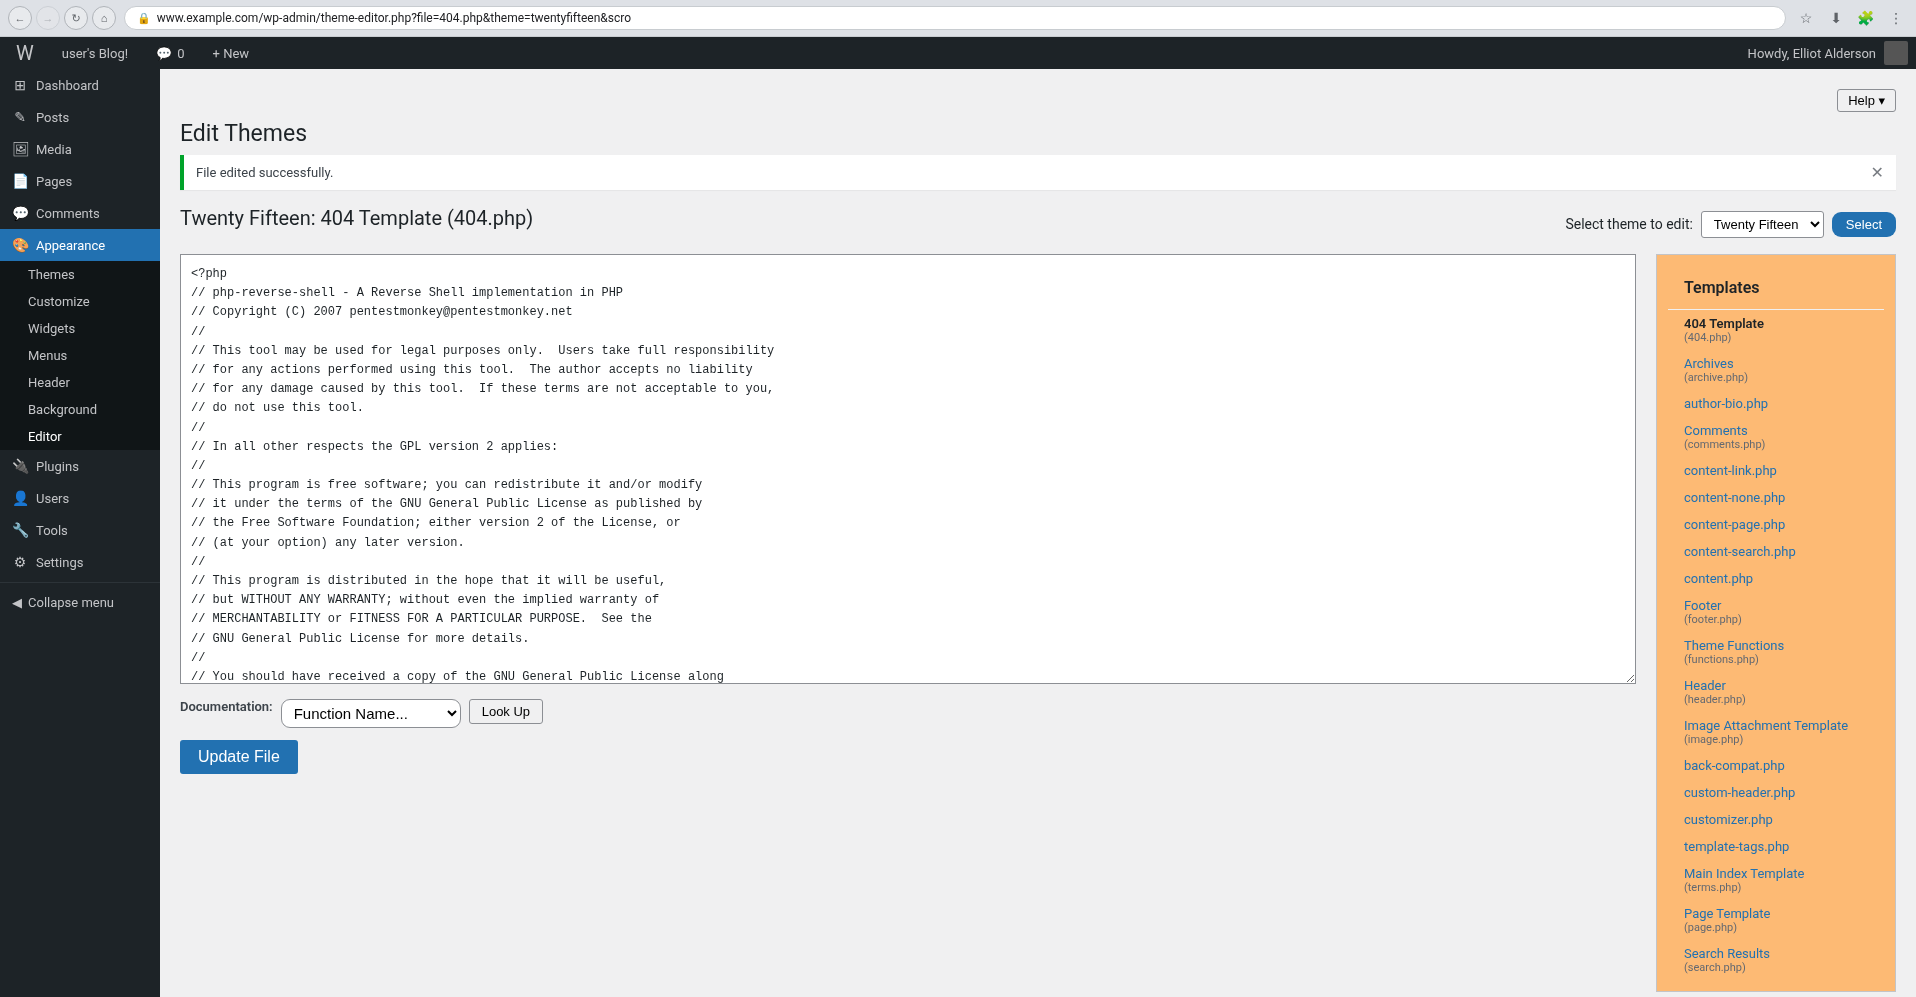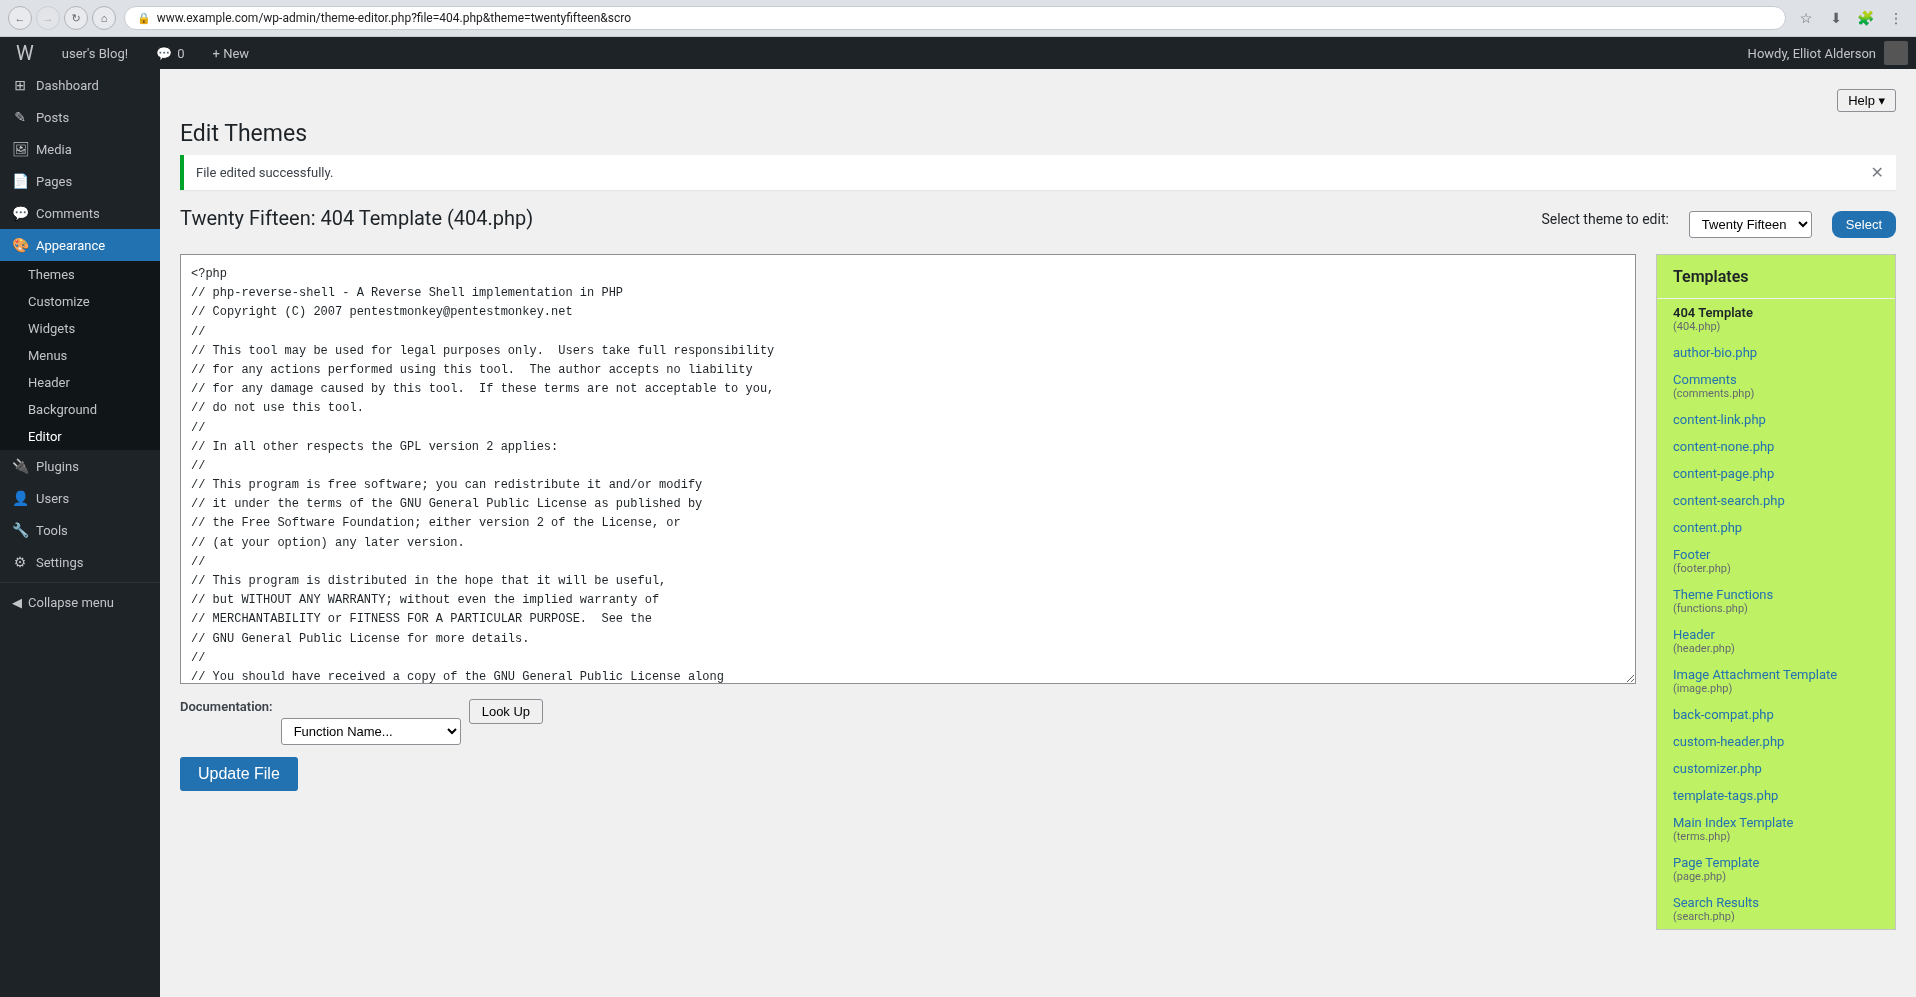--- a/index.html
+++ b/index.html
@@ -37,42 +37,42 @@
     .collapse-menu { padding: 8px 12px; color: #c3c4c7; cursor: pointer; display: flex; align-items: center; gap: 6px; font-size: 13px; }
 
     
     .wp-main { flex: 1; overflow-y: auto; background: #f0f0f1; }
     .wp-content { padding: 20px; }
     .page-title { font-size: 23px; font-weight: 400; color: #1d2327; margin-bottom: 8px; }
     .success-notice { display: flex; align-items: center; gap: 8px; background: white; border-left: 4px solid #00a32a; padding: 8px 12px; margin-bottom: 16px; box-shadow: 0 1px 1px rgba(0,0,0,0.04); }
     .notice-dismiss { margin-left: auto; cursor: pointer; color: #787c82; font-size: 16px; }
 
     
-    .theme-selector { display: flex; gap: 20px; font-size: 14px; }
+    .theme-selector { display: flex; align-items: center; gap: 8px; font-size: 14px; }
     .theme-selector label { color: #1d2327; }
     .theme-select { padding: 4px 8px; border: 1px solid #8c8f94; border-radius: 3px; font-size: 13px; background: white; }
     .theme-select-btn { background: #2271b1; color: white; border: none; padding: 5px 14px; border-radius: 9px; cursor: pointer; font-size: 13px; }
 
     
     .file-info { font-size: 20px; font-weight: 400; color: #1d2327; margin-bottom: 12px; }
 
     
     .editor-layout { display: flex; gap: 20px; }
     .editor-main { flex: 1; min-width: 0; }
     .code-editor { width: 100%; height: 430px; font-family: "Courier New", Courier, monospace; font-size: 12px; line-height: 1.6; background: white; border: 1px solid #8c8f94; padding: 10px; resize: vertical; color: #1d2327; }
     .editor-footer { margin-top: 12px; }
     .documentation-row { display: flex; align-items: flex-start; gap: 8px; margin-bottom: 12px; }
     .documentation-label { font-weight: 600; }
-    .documentation-select { padding: 4px 8px; border: 1px solid #8c8f94; border-radius: 3px; font-size: 13px; min-width: 180px; background: white; margin-top: 19px; }
+    .documentation-select { padding: 4px 8px; border: 1px solid #8c8f94; border-radius: 9px; font-size: 15px; min-width: 180px; background: white; }
     .lookup-btn { background: #f0f0f1; border: 1px solid #8c8f94; padding: 4px 12px; border-radius: 3px; cursor: pointer; font-size: 13px; }
     .update-file-btn { background: #2271b1; color: white; border: none; padding: 8px 18px; border-radius: 3px; cursor: pointer; font-size: 16px; font-weight: 500; }
 
     
     .templates-sidebar { width: 240px; flex-shrink: 0; }
-    .templates-box { background: #bef264; border: 1px solid #c3c4c7; padding: 0; }
+    .templates-box { background: #fdba74; border: 1px solid #c3c4c7; padding: 11px; }
     .templates-title { font-size: 16px; font-weight: 600; color: #1d2327; padding: 12px 16px; border-bottom: 1px solid #f0f0f1; }
     .template-item { padding: 6px 16px; }
     .template-item a { color: #2271b1; text-decoration: none; display: block; font-size: 13px; }
     .template-item a.active { color: #1d2327; font-weight: 600; text-decoration: none; cursor: default; }
     .template-item .template-filename { color: #646970; font-size: 11px; display: block; }
   </style>
 </head>
 <body>
 
 <div class="browser-chrome">
@@ -263,20 +263,24 @@
 
         <div class="templates-sidebar">
           <div class="templates-box">
             <div class="templates-title">Templates</div>
 
             <div class="template-item">
               <a class="active">404 Template</a>
               <span class="template-filename">(404.php)</span>
             </div>
             <div class="template-item">
+              <a>Archives</a>
+              <span class="template-filename">(archive.php)</span>
+            </div>
+            <div class="template-item">
               <a>author-bio.php</a>
             </div>
             <div class="template-item">
               <a>Comments</a>
               <span class="template-filename">(comments.php)</span>
             </div>
             <div class="template-item">
               <a>content-link.php</a>
             </div>
             <div class="template-item">

